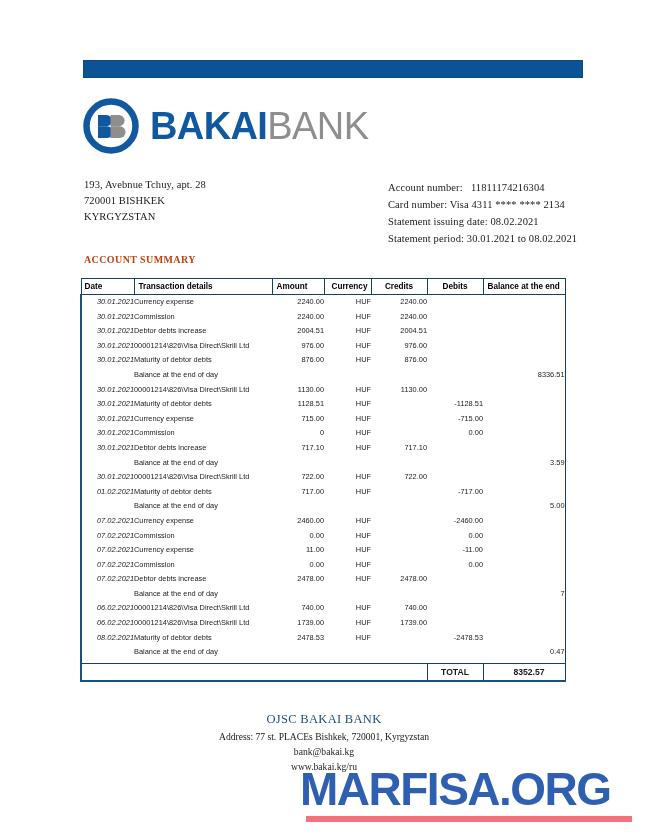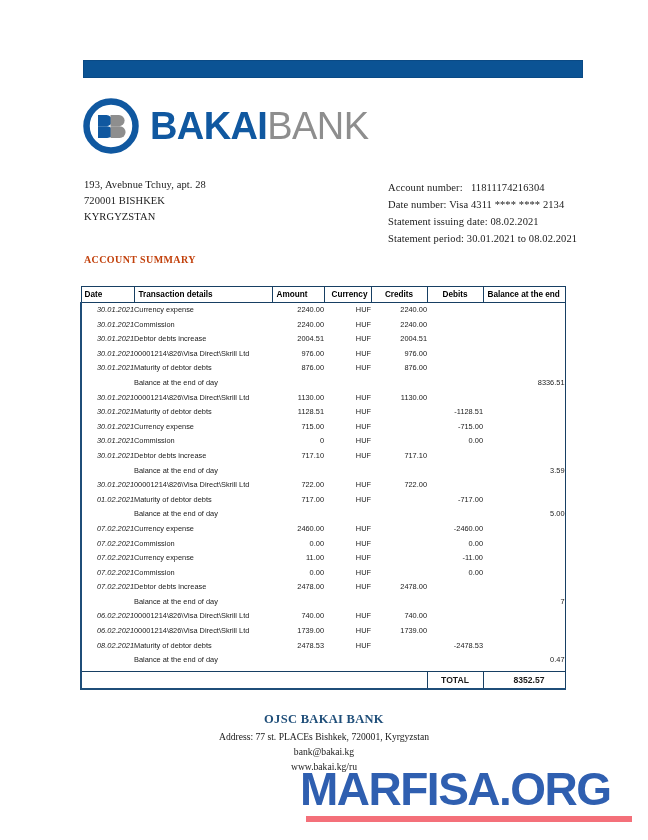--- a/index.html
+++ b/index.html
@@ -108,21 +108,21 @@
     font-size: 10px;
     font-weight: bold;
     color: #c2410c;
     letter-spacing: 0.4px;
   }
 
   
   .table-wrap {
     position: absolute;
     left: 80px;
-    top: 286px;
+    top: 278px;
     width: 464px;
   }
   table.stmt {
     border-collapse: collapse;
     width: 484px;
     font-family: "Liberation Sans", sans-serif;
     font-size: 7.4px;
     table-layout: fixed;
   }
   table.stmt th, table.stmt td {
@@ -209,21 +209,21 @@
   
   .footer {
     position: absolute;
     left: 0;
     top: 712px;
     width: 648px;
     text-align: center;
   }
   .footer-bank {
     font-size: 12.5px;
-    font-weight: bold;
+    font-weight: normal;
     color: #1f4e79;
     letter-spacing: 0.3px;
     margin-bottom: 3px;
   }
   .footer-line {
     font-size: 9.6px;
     line-height: 1.55;
     color: #1a1a1a;
   }
 
@@ -276,21 +276,21 @@
     <div class="customer-line">720001 BISHKEK</div>
     <div class="customer-line">KYRGYZSTAN</div>
   </div>
 
   <div class="account-info">
     <div class="account-row">
       <span class="lbl">Account number:</span>
       &nbsp;&nbsp;<span class="val">11811174216304</span>
     </div>
     <div class="account-row">
-      <span class="lbl">Date number:</span>
+      <span class="lbl">Card number:</span>
       <span class="val">Visa 4311 **** **** 2134</span>
     </div>
     <div class="account-row">
       <span class="lbl">Statement issuing date:</span>
       <span class="val">08.02.2021</span>
     </div>
     <div class="account-row">
       <span class="lbl">Statement period:</span>
       <span class="val">30.01.2021 to 08.02.2021</span>
     </div>

